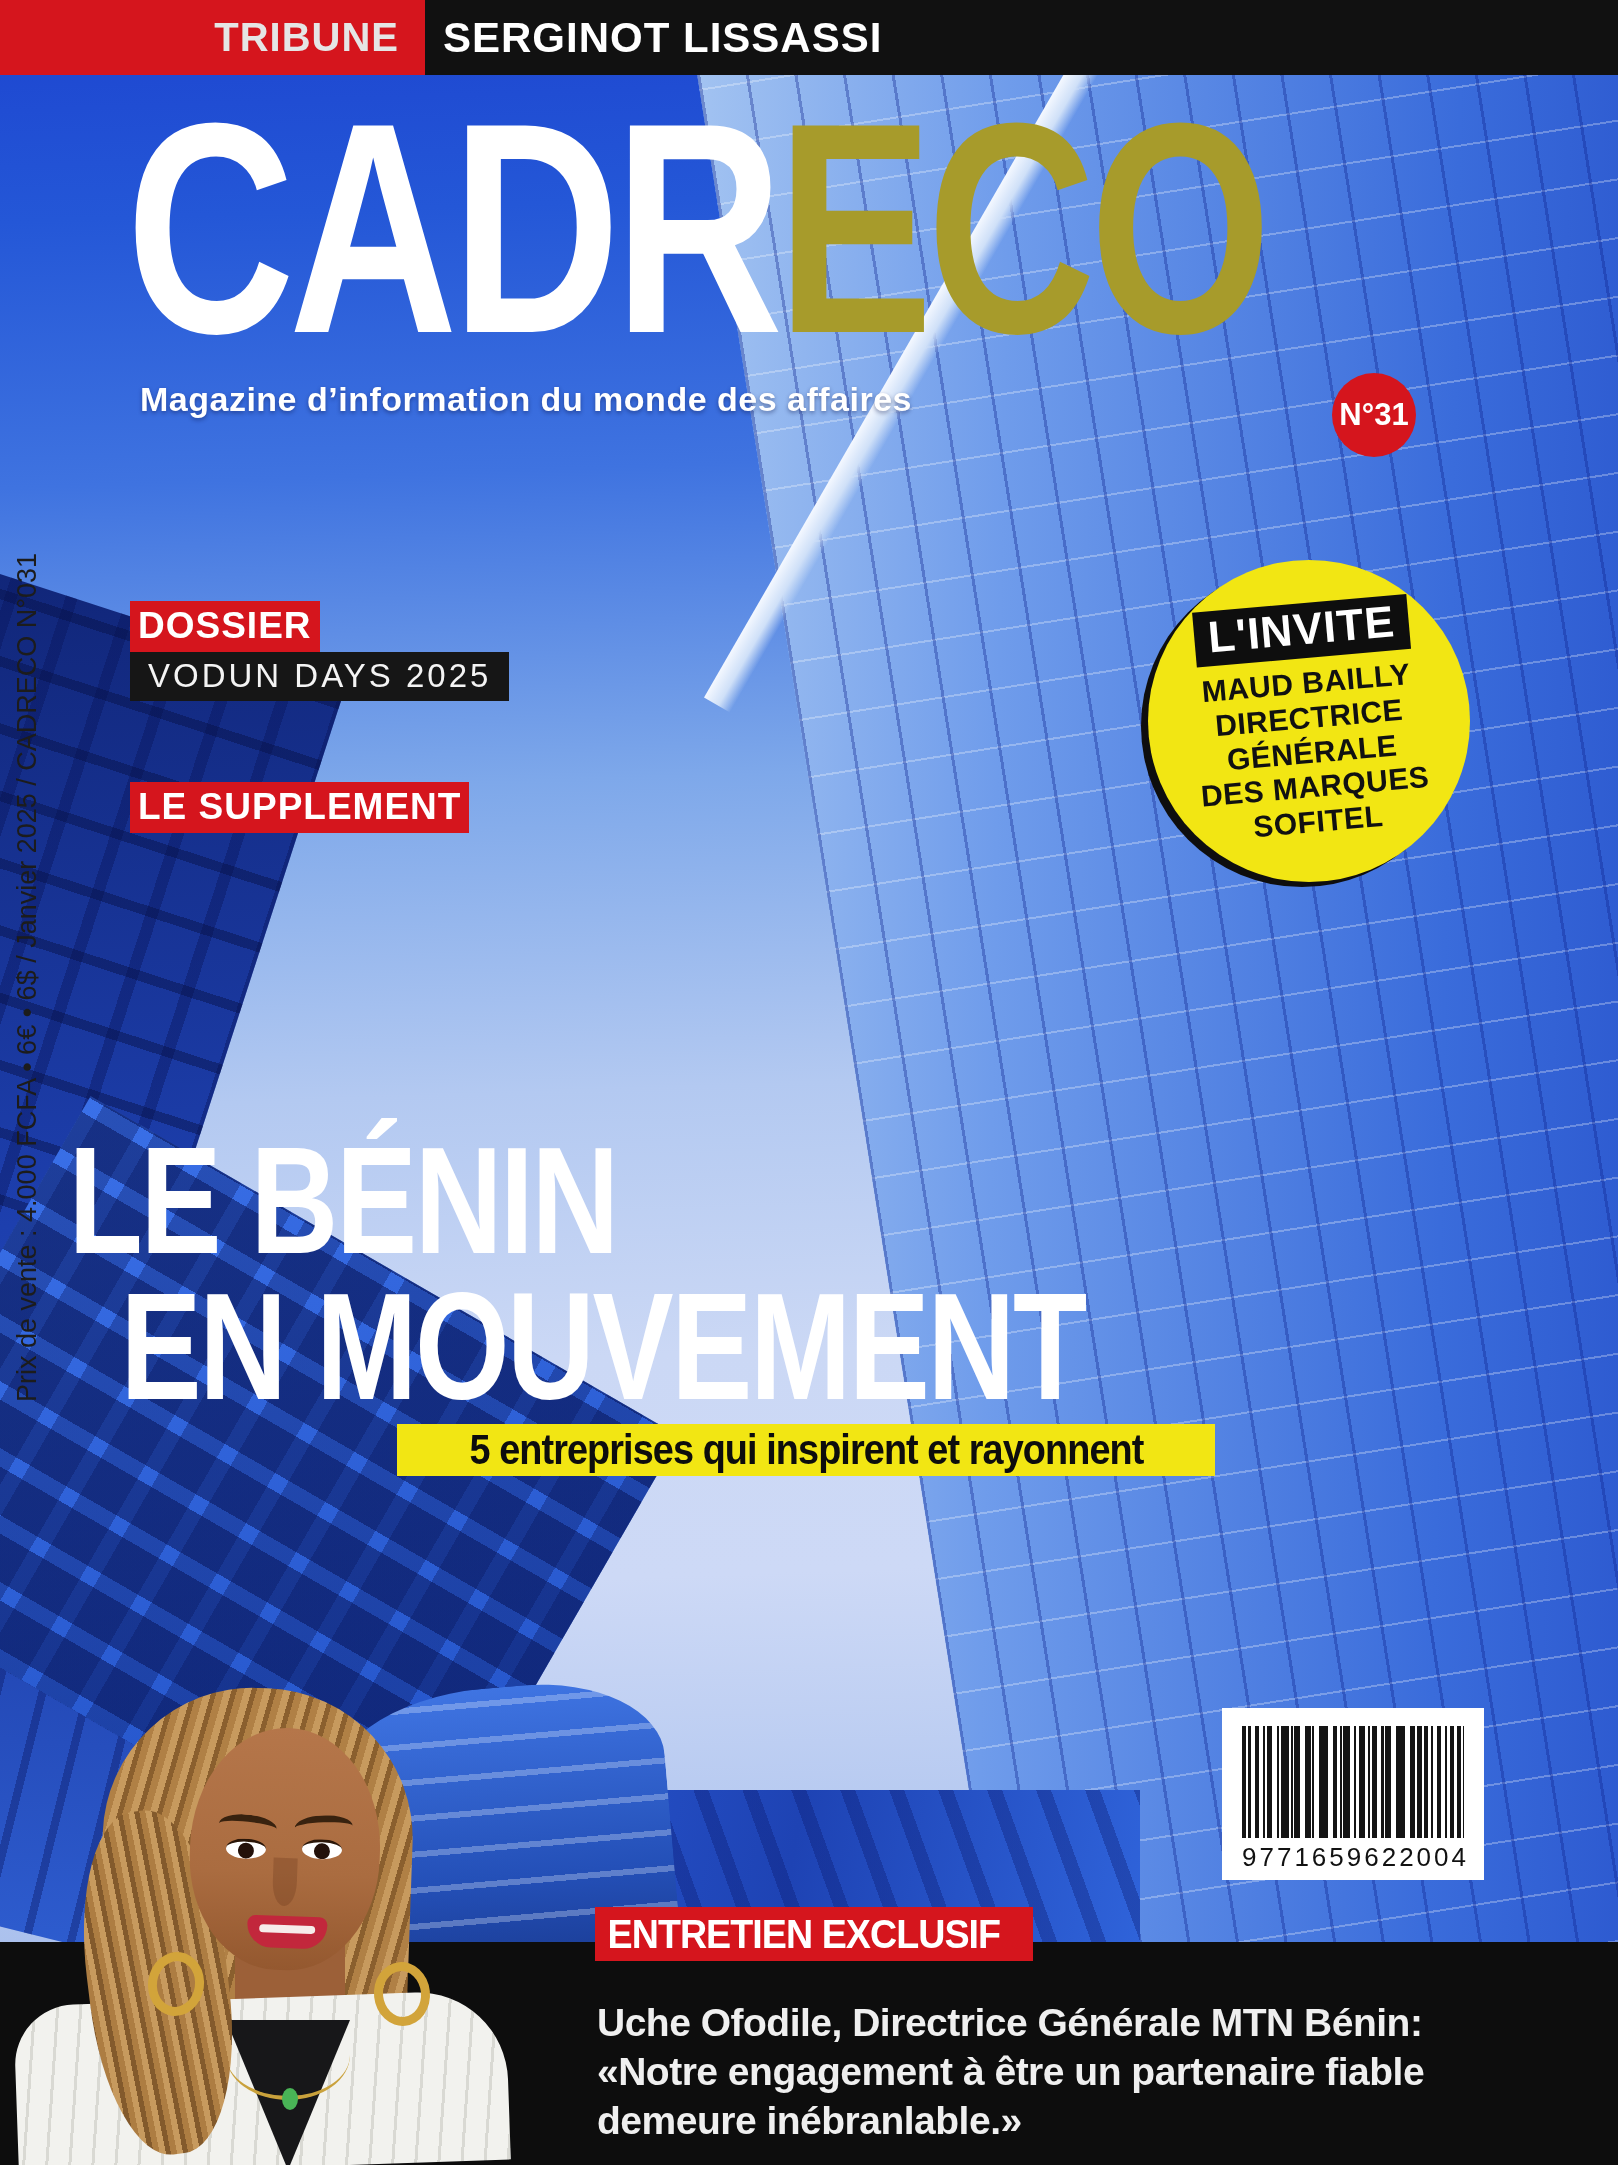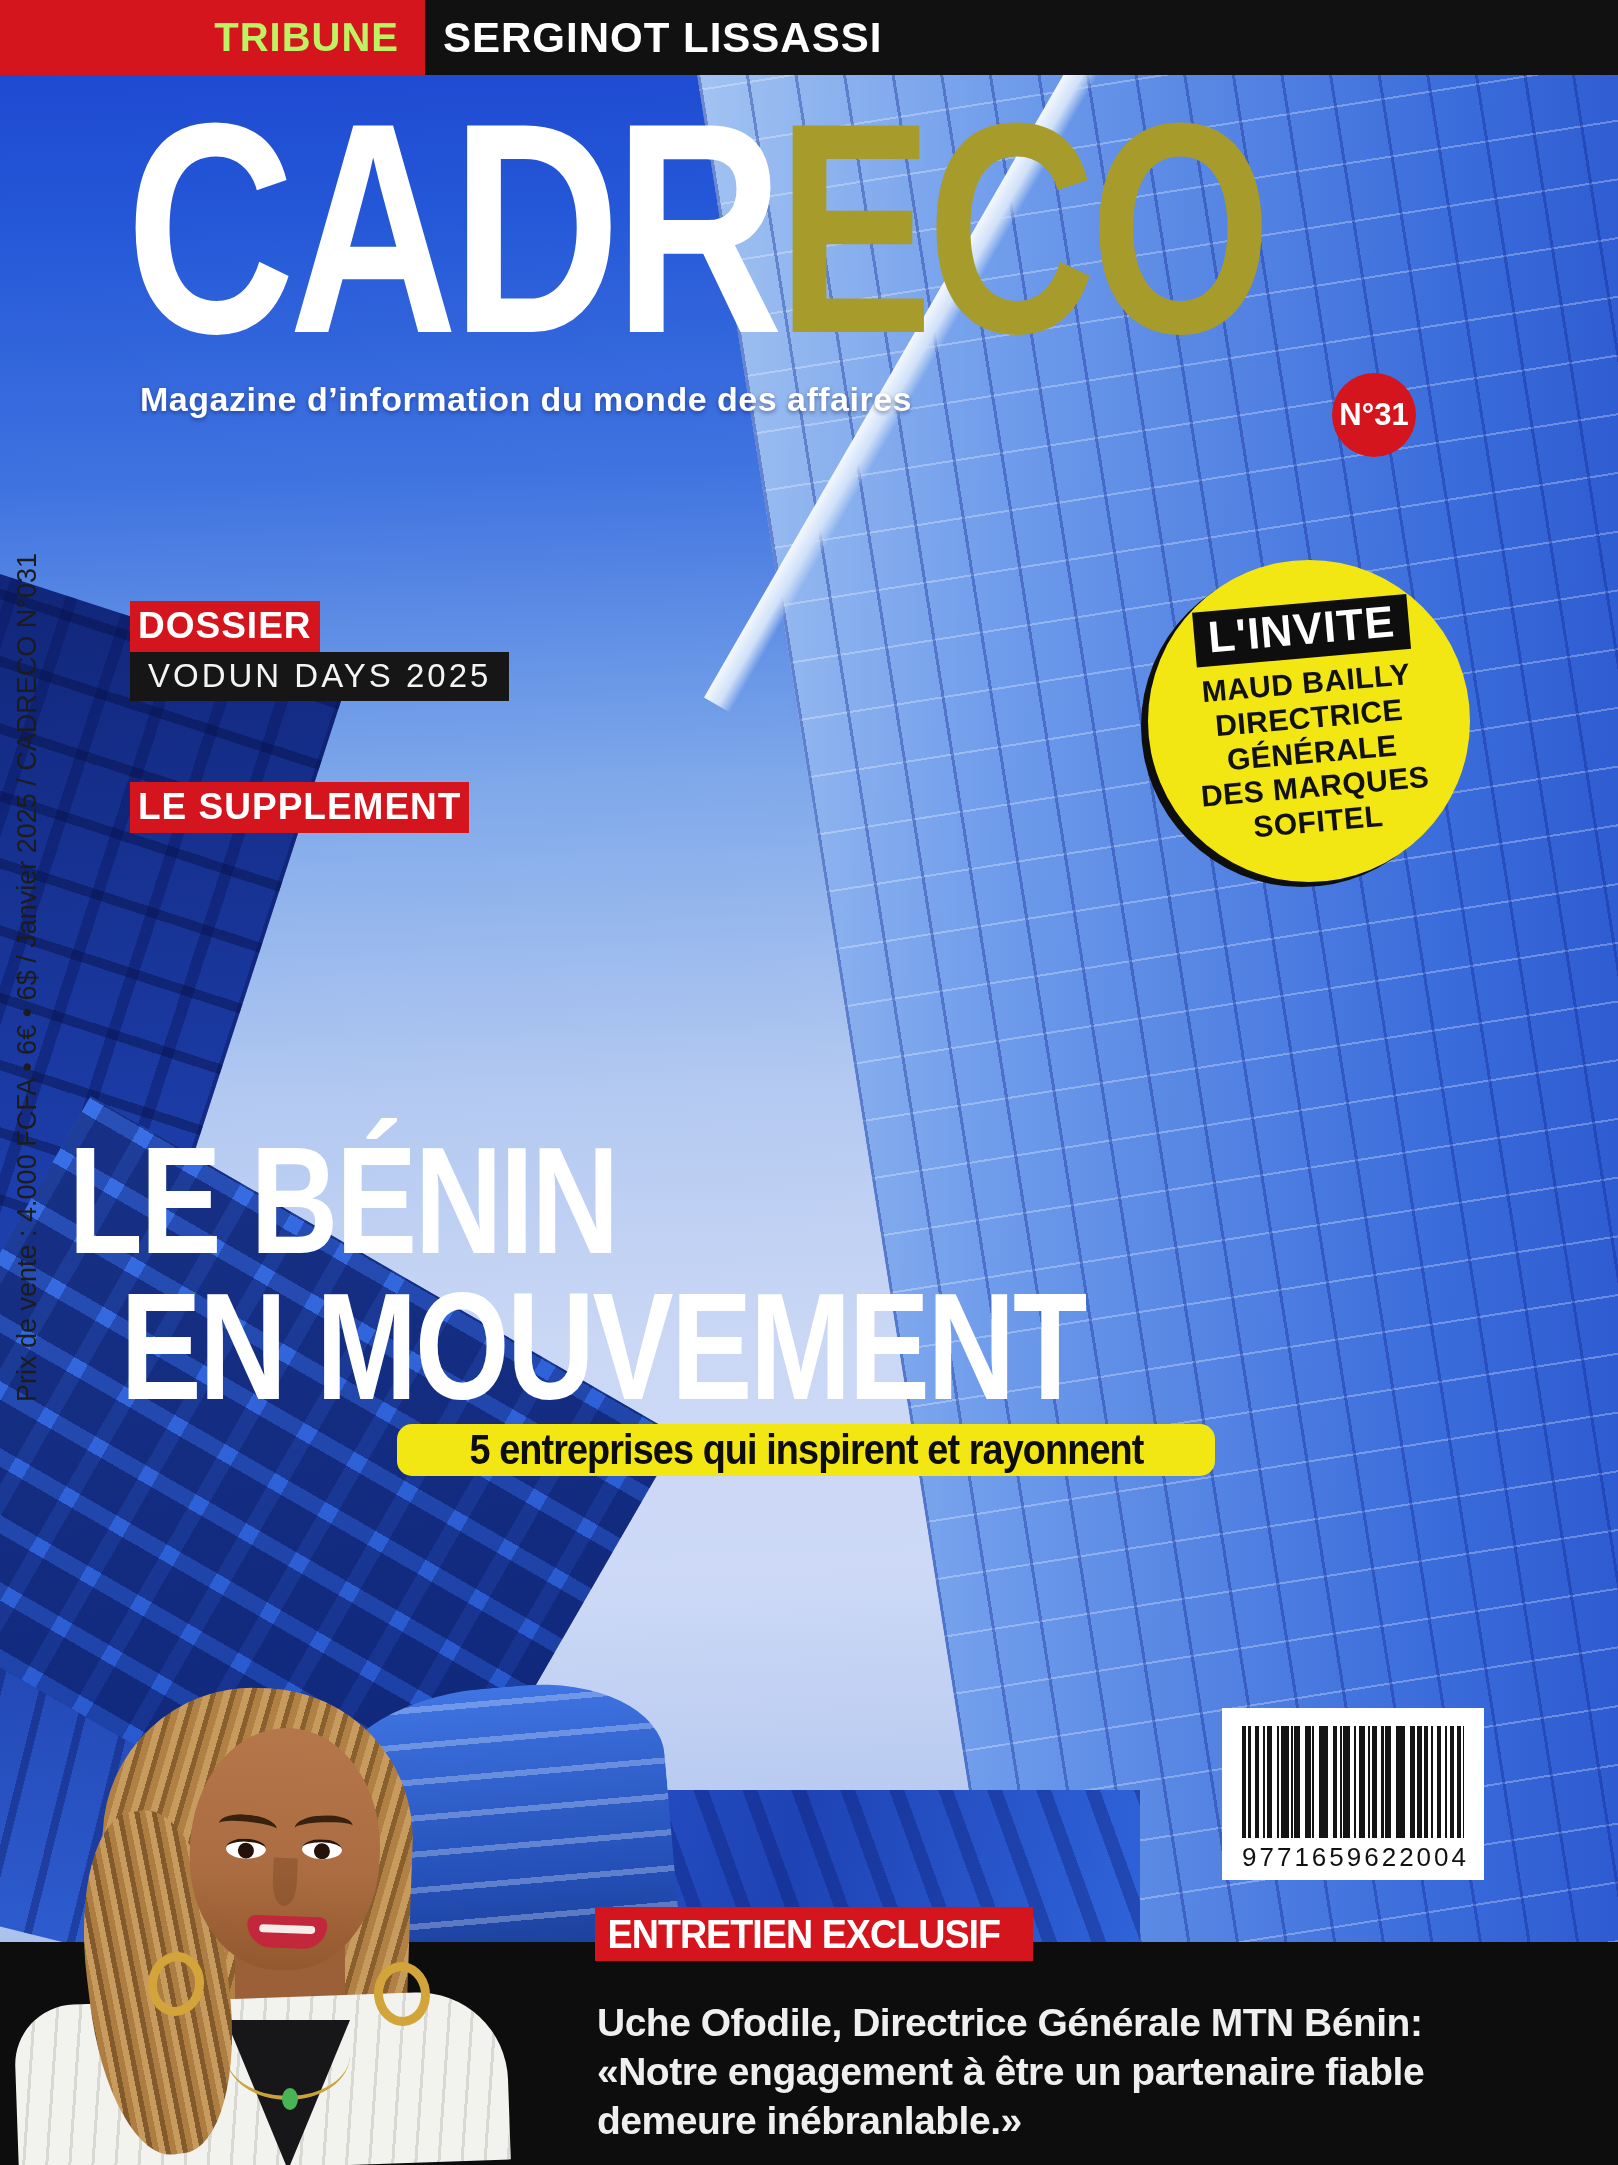--- a/index.html
+++ b/index.html
@@ -59,21 +59,21 @@
     transform:rotate(14deg);
     background:
       repeating-linear-gradient(90deg,rgba(10,24,100,.4) 0 8px,transparent 8px 44px),
       linear-gradient(170deg,#1d3da8,#2f5fd2);
   }
   .black-band{left:0;top:1942px;width:1618px;height:223px;background:#0d0d0d;z-index:4;}
 
   
   .topbar{left:0;top:0;width:1618px;height:75px;z-index:6;display:flex;}
   .topbar-red{width:425px;height:75px;background:#d5151d;display:flex;align-items:center;justify-content:flex-end;padding-right:26px;box-sizing:border-box;}
-  .topbar-red span{color:#bef264;font-size:40px;font-weight:900;letter-spacing:1px;}
+  .topbar-red span{color:#e5e5e5;font-size:40px;font-weight:900;letter-spacing:1px;}
   .topbar-black{flex:1;height:75px;background:#111;display:flex;align-items:center;padding-left:18px;box-sizing:border-box;}
   .topbar-black span{color:#fff;font-size:42px;font-weight:800;letter-spacing:1px;}
 
   
   .logo{left:126px;top:78px;z-index:6;font-size:300px;font-weight:900;line-height:1;white-space:nowrap;letter-spacing:-8px;transform:scaleX(0.78);transform-origin:left top;}
   .logo .w{color:#fff;}
   .logo .o{color:#a79b2b;}
   .tagline{left:140px;top:380px;z-index:6;color:#fff;font-size:34px;font-weight:bold;letter-spacing:.5px;text-shadow:0 2px 4px rgba(10,20,70,.45);}
   .issue-badge{left:1332px;top:373px;width:84px;height:84px;border-radius:50%;background:#d5151d;z-index:6;display:flex;align-items:center;justify-content:center;color:#fff;font-size:31px;font-weight:900;}
 
@@ -93,21 +93,21 @@
   .invite-inner{transform:rotate(-5deg);}
   .invite-label{display:inline-block;background:#0e0e0e;color:#fff;font-size:44px;font-weight:900;padding:1px 14px 4px;letter-spacing:1px;margin-bottom:8px;}
   .invite-lines{color:#111;font-size:30px;font-weight:900;line-height:1.16;letter-spacing:.5px;}
 
   
   .spine{left:12px;top:1402px;width:800px;transform:rotate(-90deg);transform-origin:0 0;z-index:6;color:#1c1c1c;font-size:27px;font-weight:400;white-space:nowrap;}
 
   
   .headline{left:0;top:1128px;width:1618px;z-index:6;color:#fff;font-weight:900;font-size:152px;line-height:.96;letter-spacing:-3px;}
   .headline span{display:inline-block;transform:scaleX(0.8);white-space:nowrap;}
-  .kicker{left:397px;top:1424px;width:818px;height:52px;background:#f2e613;z-index:6;display:flex;align-items:center;justify-content:center;border-radius:15px;}
+  .kicker{left:397px;top:1424px;width:818px;height:52px;background:#f2e613;z-index:6;display:flex;align-items:center;justify-content:center;}
   .kicker span{display:inline-block;transform:scaleX(0.9);white-space:nowrap;color:#0d0d0d;font-size:42px;font-weight:900;letter-spacing:-1px;}
 
   
   .barcode{left:1222px;top:1708px;width:262px;height:172px;background:#fff;z-index:5;box-sizing:border-box;padding:18px 20px 0;}
   .bars{height:112px;
     background-image:
       repeating-linear-gradient(90deg,#141414 0 2px,transparent 2px 7px),
       repeating-linear-gradient(90deg,#141414 0 4px,transparent 4px 13px),
       repeating-linear-gradient(90deg,transparent 0 6px,#141414 6px 9px,transparent 9px 19px);
   }

